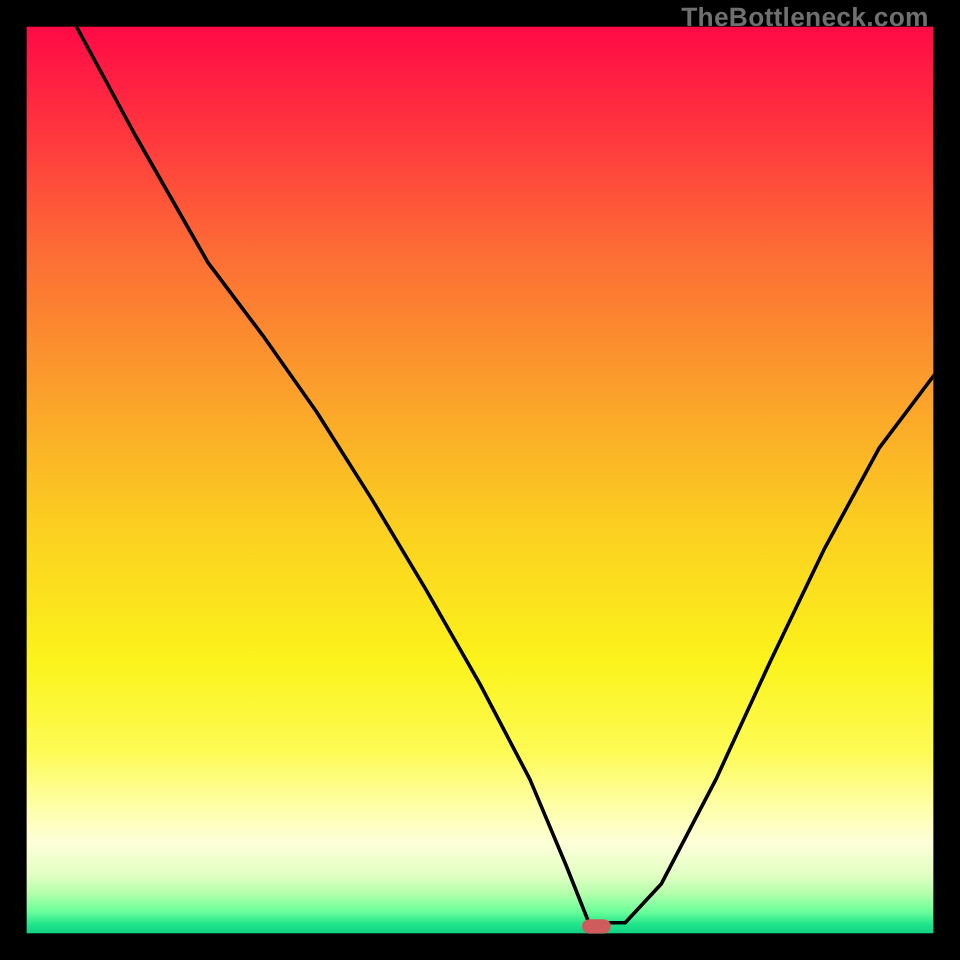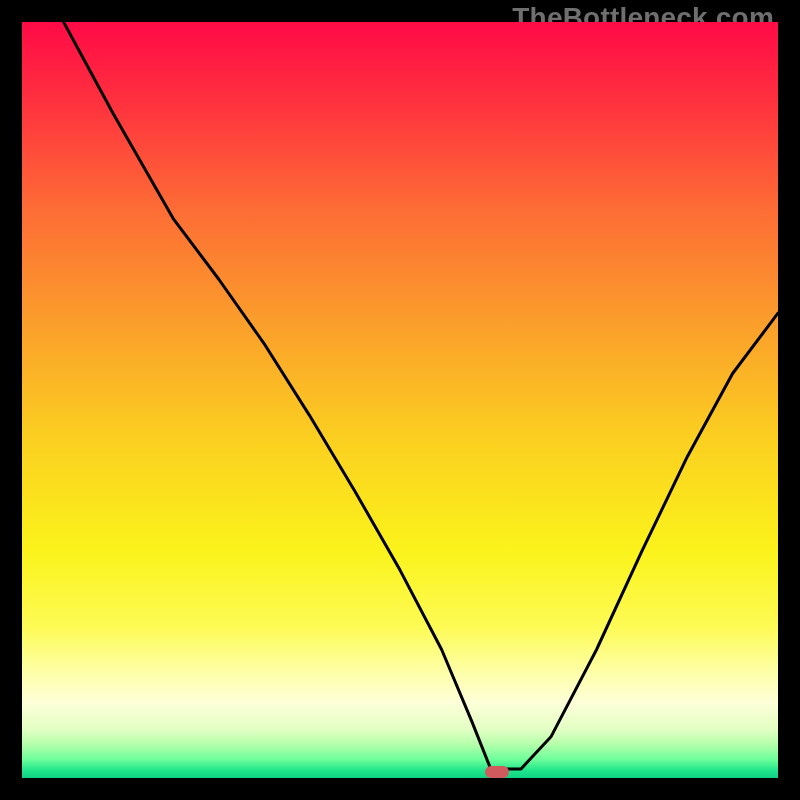--- a/index.html
+++ b/index.html
@@ -24,21 +24,21 @@
     top: 0;
     width: 756px;
     height: 756px;
   }
   .watermark {
     position: absolute;
     top: 2px;
     right: 26px;
     color: #6f6f6f;
     font-family: Arial, Helvetica, sans-serif;
-    font-size: 28px;
+    font-size: 22px;
     font-weight: 600;
     letter-spacing: 0.2px;
   }
   .marker {
     position: absolute;
     width: 24px;
     height: 12px;
     border-radius: 6px;
     background: #cf5b5d;
     transform: translate(-50%, -50%);

